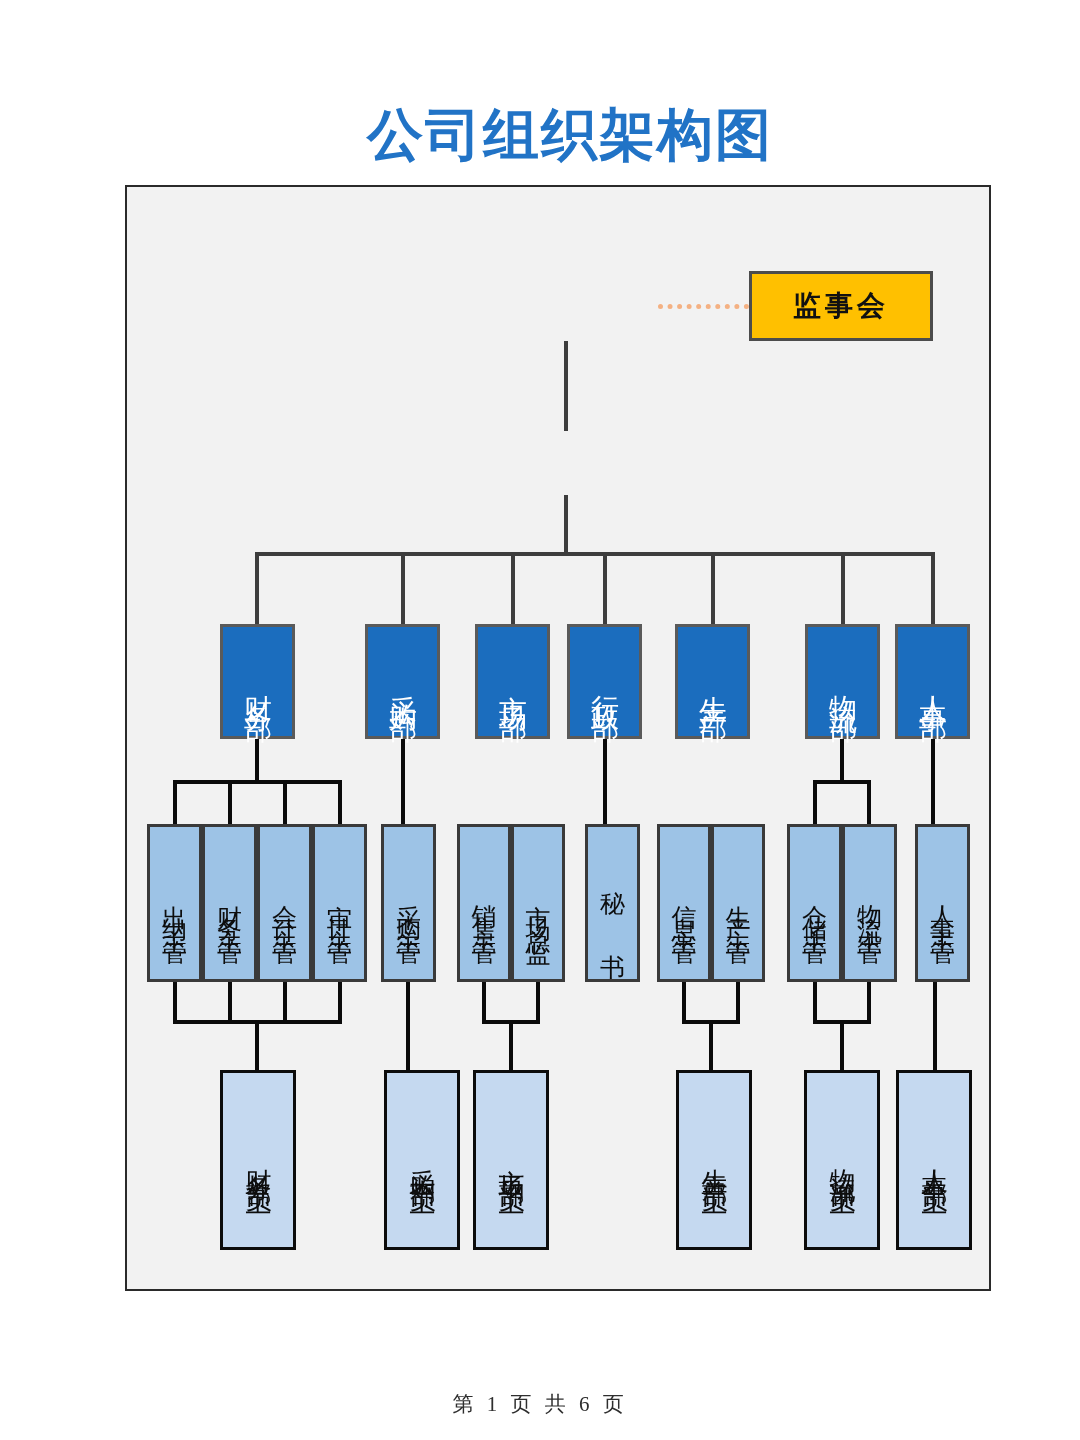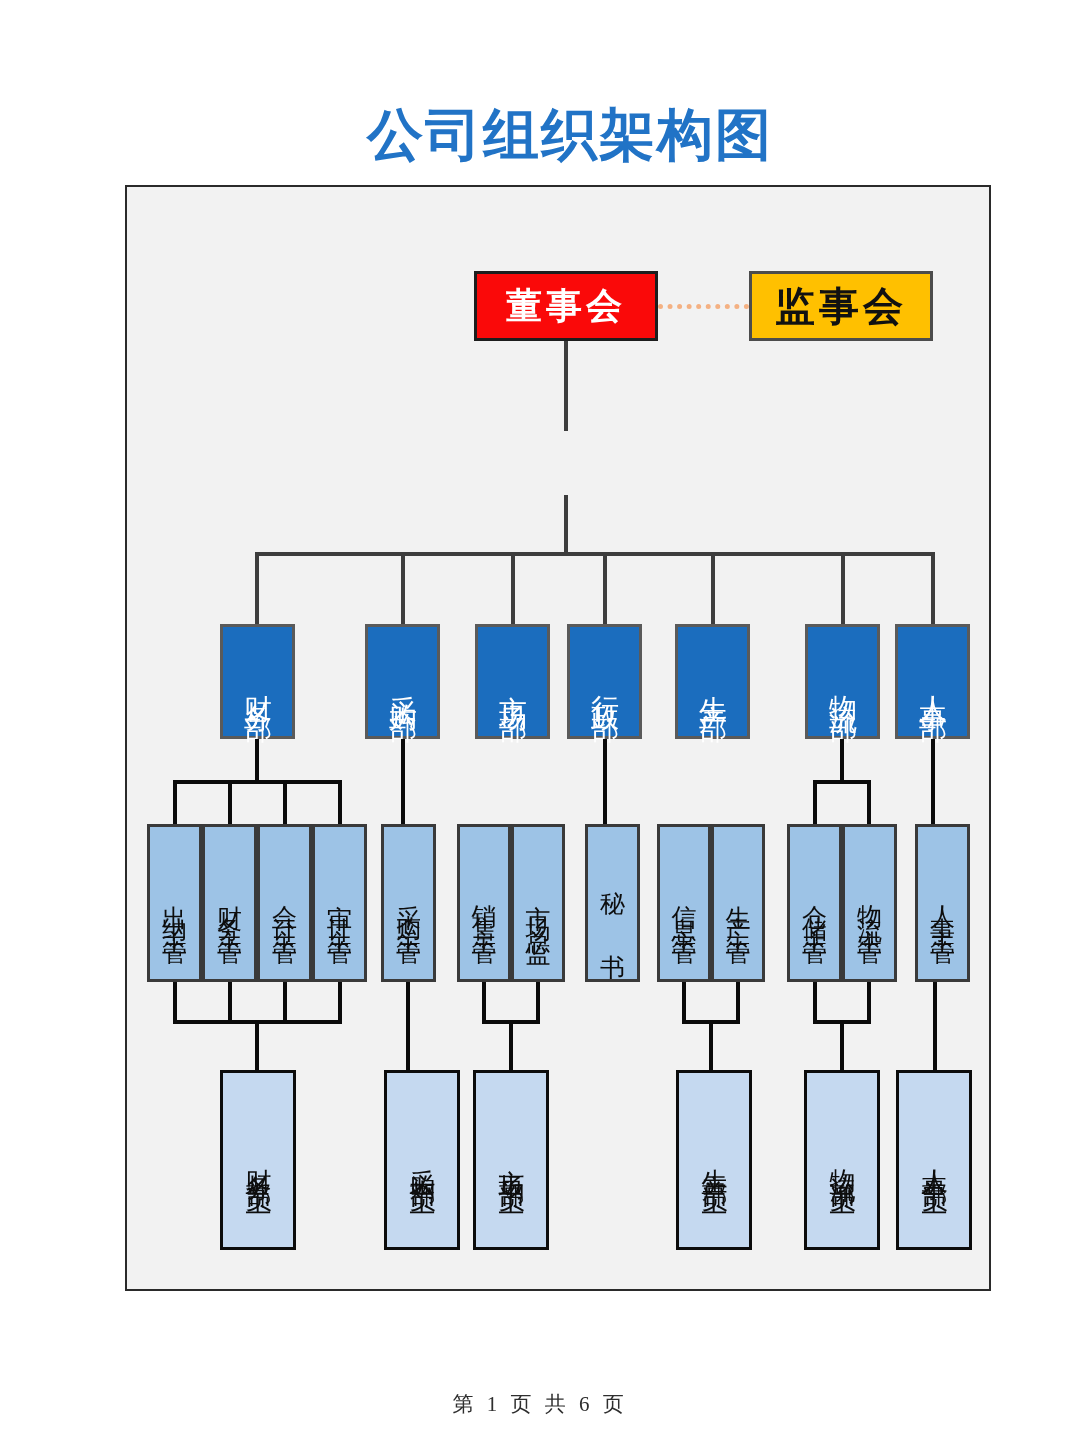--- a/index.html
+++ b/index.html
@@ -19,21 +19,21 @@
   .box{
     position:absolute;box-sizing:border-box;display:flex;
     align-items:center;justify-content:center;text-align:center;
   }
   .board{
     background:#FA0909;border:3px solid #1d1d1d;color:#ffffff;
     font-family:"Liberation Serif",serif;font-weight:bold;font-size:36px;letter-spacing:4px;
   }
   .gold{
     background:#FFC000;border:3px solid #4c4c4c;color:#111111;
-    font-family:"Liberation Serif",serif;font-weight:bold;font-size:40px;letter-spacing:4px;
+    font-family:"Liberation Serif",serif;font-weight:bold;font-size:28px;letter-spacing:4px;
   }
   .dept{
     background:#1B6DBE;border:3px solid #5a5a5a;color:#ffffff;
     font-family:"Liberation Sans",sans-serif;font-size:28px;
   }
   .mgr{
     background:#9DC3E6;border:3px solid #3a3a3a;color:#0d0d0d;
     font-family:"Liberation Serif",serif;font-size:25px;
   }
   .staff{
@@ -53,21 +53,20 @@
     font-family:"Liberation Serif",serif;font-size:21px;color:#2e2e2e;letter-spacing:4px;
   }
 </style>
 </head>
 <body>
 
 <div class="page-title">公司组织架构图</div>
 
 <div class="chart-panel">
 
-  <div class="box board" style="left:347px;top:84px;width:184px;height:70px;">董事会</div>
   <div class="box gold" style="left:622px;top:84px;width:184px;height:70px;">监事会</div>
   <div class="dotlink" style="left:531px;top:117px;width:91px;"></div>
 
   <div class="line gray" style="left:437px;top:154px;width:4px;height:90px;"></div>
 
 
   <div class="line gray" style="left:437px;top:308px;width:4px;height:59px;"></div>
   <div class="line gray" style="left:128px;top:365px;width:680px;height:4px;"></div>
   <div class="line gray" style="left:128px;top:365px;width:4px;height:74px;"></div>
   <div class="line gray" style="left:274px;top:365px;width:4px;height:74px;"></div>

